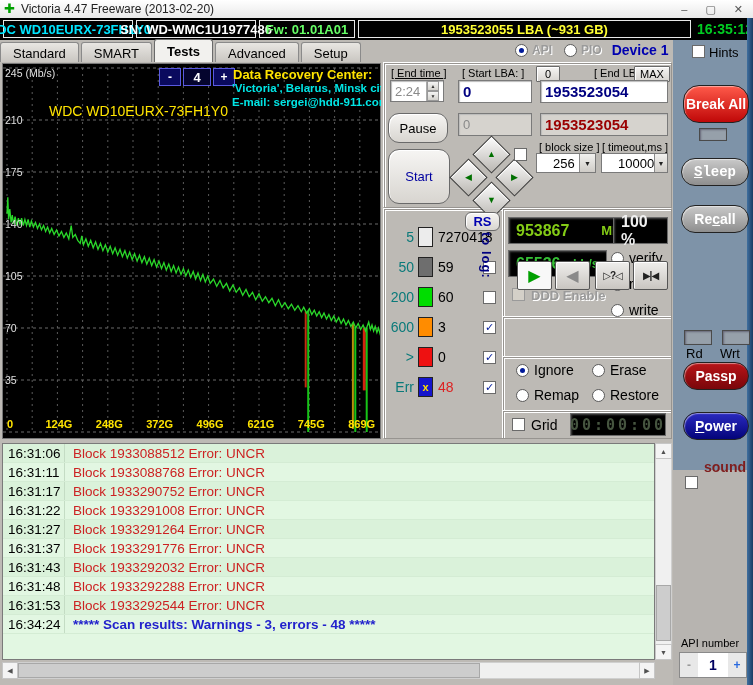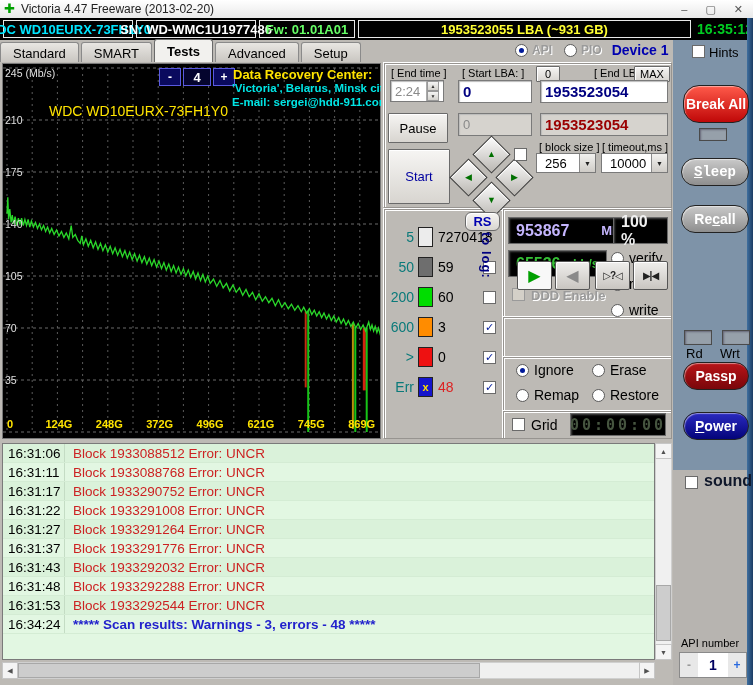--- a/index.html
+++ b/index.html
@@ -36,28 +36,28 @@
   .gtxt{position:absolute;white-space:nowrap;font-weight:bold;}
   .zoombox{position:absolute;left:156px;top:4px;display:flex;gap:2px;}
   .zbtn{width:20px;height:16px;background:#0a0a5e;border:1px solid #5a5ae0;color:#fff;font-weight:bold;
         display:flex;align-items:center;justify-content:center;font-size:12px;}
   .zval{width:26px;height:16px;background:#05052e;border:1px solid #5a5ae0;color:#fff;font-weight:bold;
         display:flex;align-items:center;justify-content:center;font-size:13px;}
   
   .ctrl{position:absolute;left:381px;top:62px;width:292px;height:378px;background:#bdbab5;}
   .gbox{position:absolute;border:1px solid #979490;box-shadow:1px 1px 0 #ffffff inset, -1px -1px 0 #ffffff;}
   .lbl{position:absolute;font-size:11px;color:#000;white-space:nowrap;}
-  .btn{position:absolute;background:linear-gradient(#f6f5f3,#d8d5d0);border:1px solid #6a6a6a;border-radius:1px;
+  .btn{position:absolute;background:linear-gradient(#f6f5f3,#d8d5d0);border:1px solid #6a6a6a;border-radius:11px;
        display:flex;align-items:center;justify-content:center;box-shadow:inset 1px 1px 0 #fff;font-size:13px;}
   .input{position:absolute;background:#fff;border:1px solid #7a7a7a;box-shadow:inset 1px 1px 1px #bbb;
          display:flex;align-items:center;padding:0 4px;box-sizing:border-box;}
   .input.navy{color:#000080;font-weight:bold;font-size:15px;}
   .input.red{color:#9a0000;font-weight:bold;font-size:15px;background:#d6d3ce;}
   .input.gray{color:#8a8a8a;background:#d6d3ce;font-size:13px;}
-  .combo{position:absolute;background:#fff;border:1px solid #7a7a7a;display:flex;align-items:center;box-sizing:border-box;padding-left:8px;font-size:13px;}
+  .combo{position:absolute;background:#fff;border:1px solid #7a7a7a;display:flex;align-items:center;box-sizing:border-box;padding-left:16px;font-size:13px;}
   .combo .arrow{margin-left:auto;width:15px;align-self:stretch;background:linear-gradient(#f2f1ef,#cfccc7);
                 border-left:1px solid #8a8a8a;display:flex;align-items:center;justify-content:center;font-size:7px;color:#222;}
   .spin{margin-left:auto;width:12px;display:flex;flex-direction:column;align-self:stretch;border-left:1px solid #aaa;}
   .spin div{flex:1;background:linear-gradient(#f4f4f4,#d4d2cd);border:1px solid #999;font-size:5px;color:#333;
             display:flex;align-items:center;justify-content:center;}
   
   .dpad{position:absolute;left:455px;top:141px;width:72px;height:72px;}
   .dia{position:absolute;width:25px;height:25px;transform:rotate(45deg);background:linear-gradient(135deg,#fdfdfd,#b9b6b1);
        border:1px solid #3a3a3a;box-shadow:inset 1px 1px 0 #fff;display:flex;align-items:center;justify-content:center;}
   .dia span{transform:rotate(-45deg);color:#007000;font-size:9px;line-height:9px;}
@@ -206,21 +206,21 @@
 
   <div class="ctrl">
     <div class="gbox" style="left:3px;top:1px;width:286px;height:143px;"></div>
     <div class="gbox" style="left:3px;top:147px;width:117px;height:228px;"></div>
     <div class="gbox" style="left:122px;top:147px;width:167px;height:106px;"></div>
     <div class="gbox" style="left:122px;top:255px;width:167px;height:38px;"></div>
     <div class="gbox" style="left:122px;top:295px;width:167px;height:52px;"></div>
     <div class="gbox" style="left:122px;top:349px;width:167px;height:26px;"></div>
   </div>
 
-  <div class="lbl" style="left:391px;top:67px;">[ End time ]</div>
+  <div class="lbl" style="left:391px;top:67px;text-decoration:underline;">[ End time ]</div>
   <div class="input" style="left:390px;top:80px;width:54px;height:22px;color:#8a8a8a;font-size:13px;justify-content:center;">
     <span>2:24</span>
     <span class="spin">
         <div>▲</div>
         <div>▼</div>
       </span>
   </div>
   <div class="btn" style="left:388px;top:113px;width:58px;height:28px;">Pause</div>
 
   <div class="lbl" style="left:462px;top:67px;">[ Start LBA: ]</div>
@@ -295,21 +295,21 @@
       </div>
       <div class="iorow">
         <span class="iolabel">Err</span>
         <span class="iosq" style="background: rgb(21, 21, 204);">x</span>
         <span class="iocount" style="color: rgb(221, 34, 34);">48</span>
         <span class="cb checked" style="position: absolute; right: 2px;">✓</span>
       </div>
     </div>
   <div class="tolog">to log:</div>
 
-  <div class="lcd" style="left:508px;top:217px;width:120px;height:27px;color:#c4b5fd;">
+  <div class="lcd" style="left:508px;top:217px;width:120px;height:27px;color:#84cc16;">
     <span>953867</span>
     <span class="unit">Mb</span>
   </div>
   <div class="lcd" style="left:613px;top:217px;width:55px;height:27px;color:#f0f0f0;justify-content:center;">
     <span>100  %</span>
   </div>
   <div class="lcd" style="left:508px;top:250px;width:99px;height:27px;color:#35c035;">
     <span>65536</span>
     <span class="unit">kb/s</span>
   </div>
@@ -386,21 +386,21 @@
   <div class="ind" style="left:684px;top:330px;width:26px;height:13px;"></div>
   <div class="ind" style="left:722px;top:330px;width:26px;height:13px;"></div>
   <span style="position:absolute;left:686px;top:346px;font-size:13px;">Rd</span>
   <span style="position:absolute;left:720px;top:346px;font-size:13px;">Wrt</span>
   <div class="sbtn" style="left:683px;top:362px;width:64px;height:26px;background:linear-gradient(#b81418,#7a060a);">Passp</div>
   <div class="sbtn" style="left:683px;top:412px;width:64px;height:26px;background:linear-gradient(#2a2ac0,#04047a);">
       <span><u>P</u>ower</span>
     </div>
 
   <span class="cb" style="position:absolute;left:685px;top:476px;"></span>
-  <span style="position:absolute;left:704px;top:472px;color:#0f172a;font-weight:bold;font-size:16px;">sound</span>
+  <span style="position:absolute;left:704px;top:459px;color:#7f1d1d;font-weight:bold;font-size:14px;">sound</span>
   <span style="position:absolute;left:681px;top:637px;font-size:11px;">API number</span>
   <div class="stepper">
     <span class="stepbtn" style="color:#9a9a9a;">-</span>
     <span class="stepval">1</span>
     <span class="stepbtn" style="color:#2a6adf;">+</span>
   </div>
 
   <div class="logbox">
       <div id="log-rows">
         <div class="logrow">

